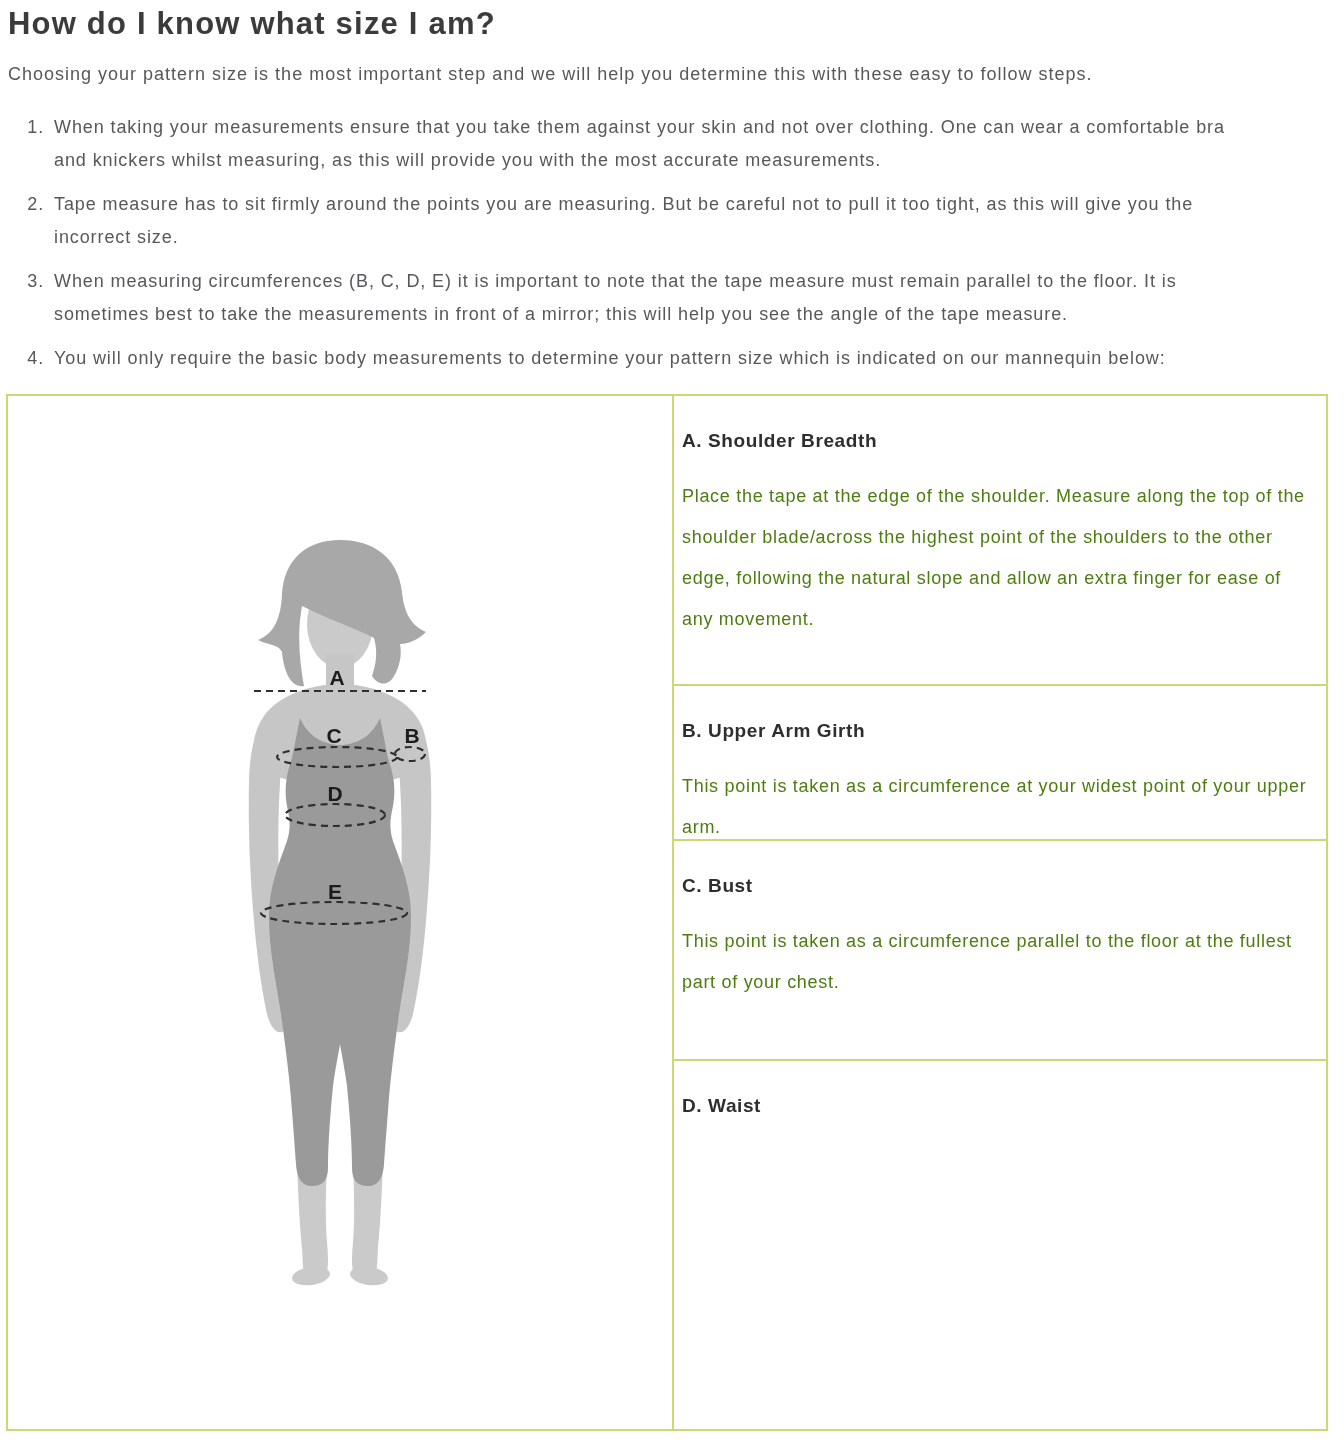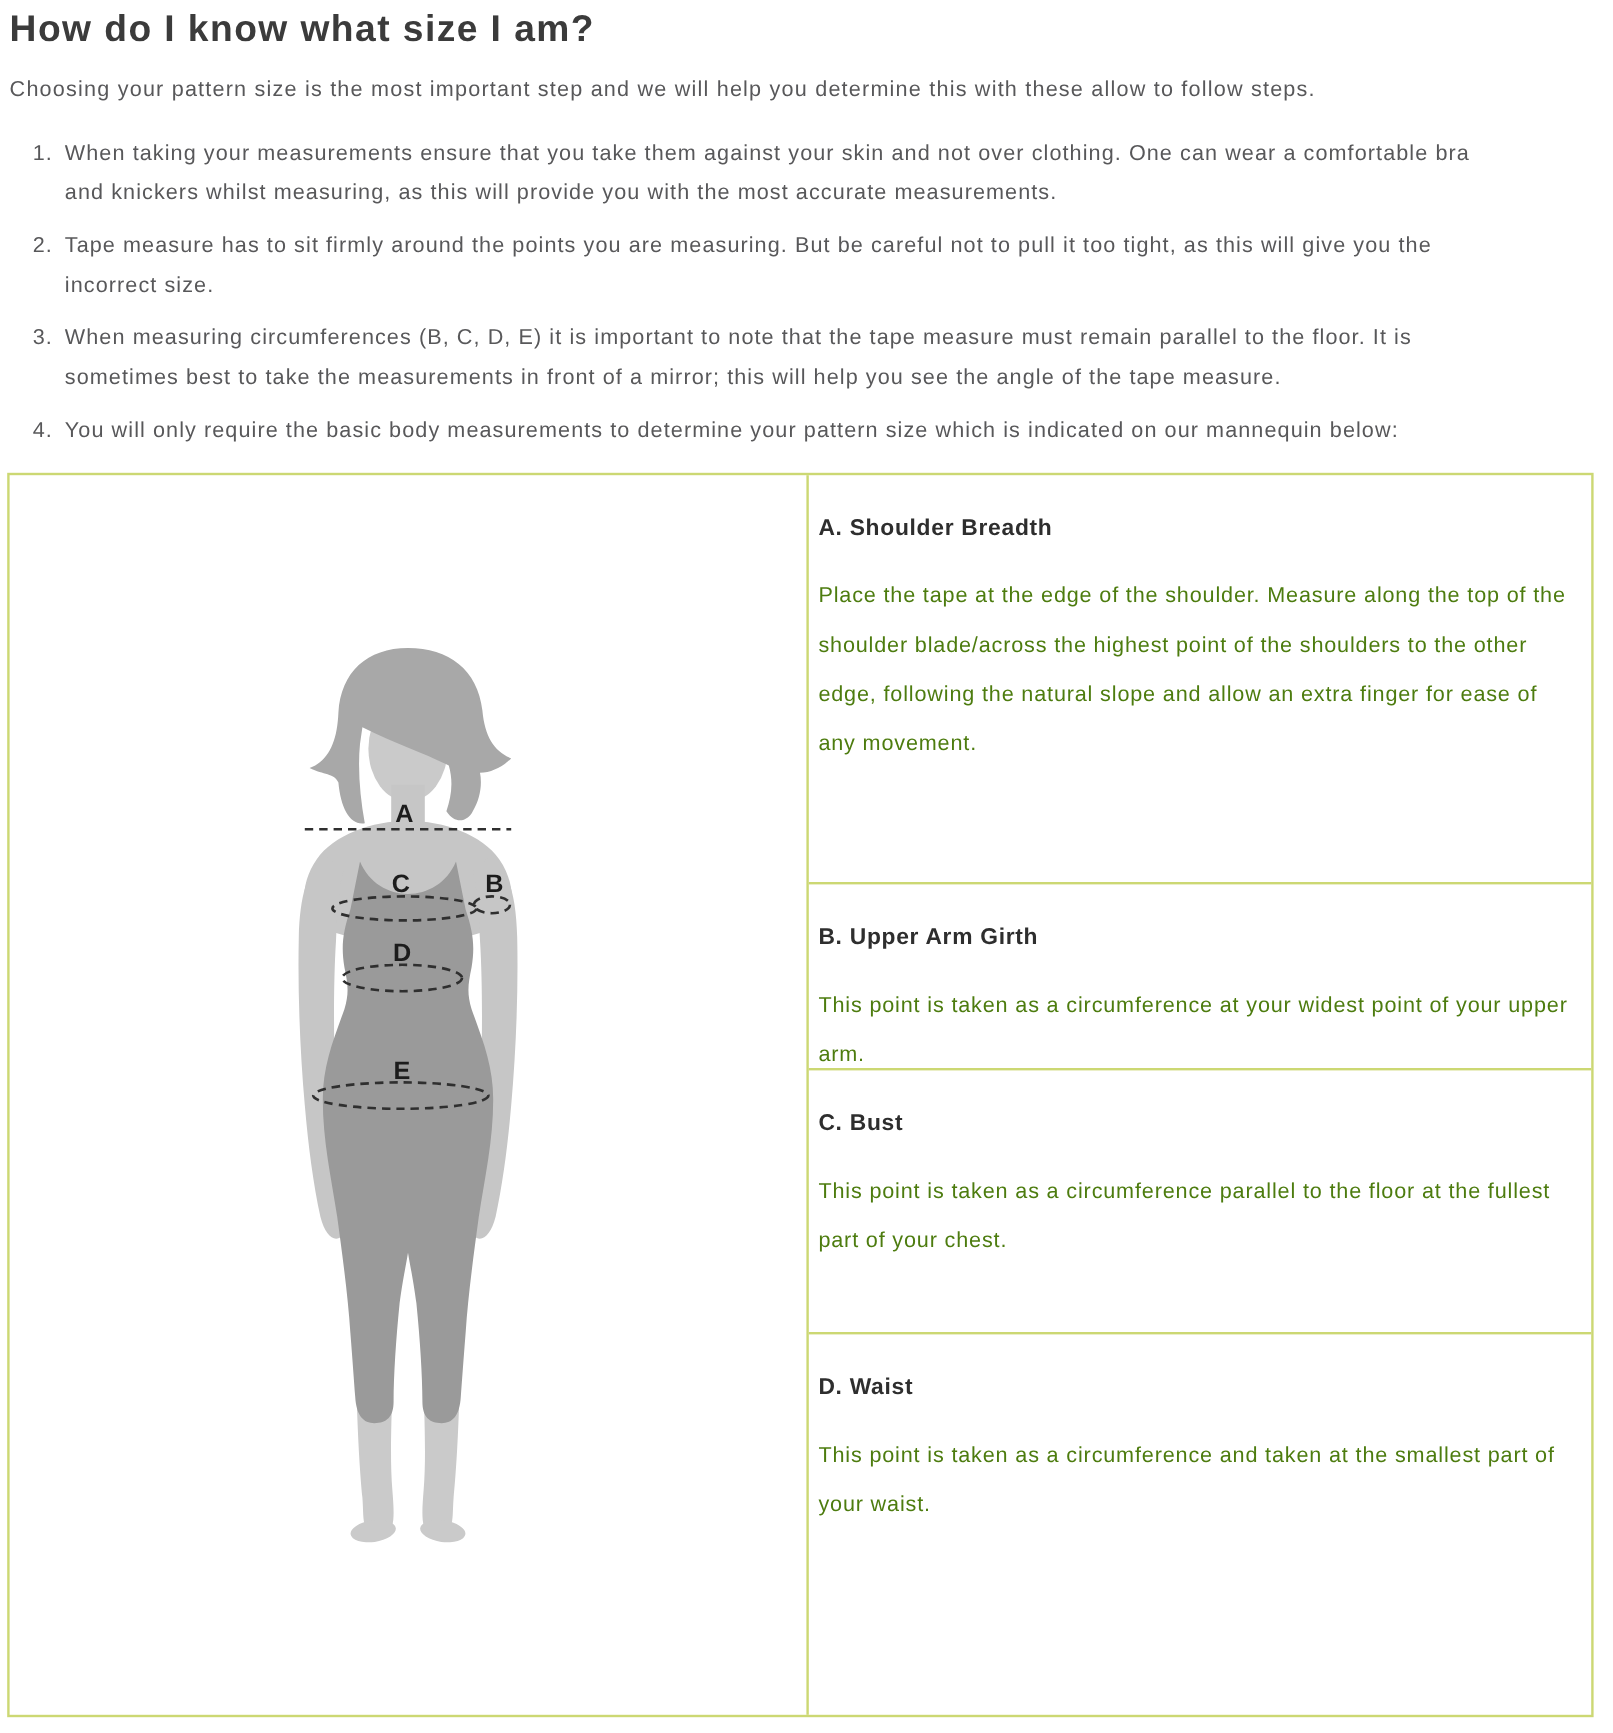--- a/index.html
+++ b/index.html
@@ -46,21 +46,21 @@
   }
   .figure-panel {
     width:666px;
     border-right:2px solid #ccd873;
     flex-shrink:0;
   }
   .figure-panel svg { display:block; margin:140px auto 0 auto; }
 
   .info-panel { flex:1; display:flex; flex-direction:column; }
   .section { padding:20px 18px 0 8px; }
-  .sec-a { height:339px; }
+  .sec-a { height:288px; }
   .sec-b { height:155px; border-top:2px solid #ccd873; }
   .sec-c { height:220px; border-top:2px solid #ccd873; }
   .sec-d { height:245px; border-top:2px solid #ccd873; }
   .sec-e { flex:1; border-top:2px solid #ccd873; }
   .section h3 {
     margin:14px 0 0 0;
     font-size:19px;
     font-weight:bold;
     letter-spacing:0.6px;
     color:#2e2e2e;
@@ -86,21 +86,21 @@
     stroke-dasharray:7 5;
   }
 </style>
 </head>
 <body>
 
 <div class="page">
 
   <h1 class="page-title">How do I know what size I am?</h1>
 
-  <p class="intro">Choosing your pattern size is the most important step and we will help you determine this with these allow to follow steps.</p>
+  <p class="intro">Choosing your pattern size is the most important step and we will help you determine this with these easy to follow steps.</p>
 
   <ol class="steps">
     <li>When taking your measurements ensure that you take them against your skin and not over clothing. One can wear a comfortable bra and knickers whilst measuring, as this will provide you with the most accurate measurements.</li>
     <li>Tape measure has to sit firmly around the points you are measuring. But be careful not to pull it too tight, as this will give you the incorrect size.</li>
     <li>When measuring circumferences (B, C, D, E) it is important to note that the tape measure must remain parallel to the floor. It is sometimes best to take the measurements in front of a mirror; this will help you see the angle of the tape measure.</li>
     <li>You will only require the basic body measurements to determine your pattern size which is indicated on our mannequin below:</li>
   </ol>
 
   <div class="size-box">
 
@@ -221,19 +221,18 @@
         <p>This point is taken as a circumference at your widest point of your upper arm.</p>
       </div>
 
       <div class="section sec-c">
         <h3>C. Bust</h3>
         <p>This point is taken as a circumference parallel to the floor at the fullest part of your chest.</p>
       </div>
 
       <div class="section sec-d">
         <h3>D. Waist</h3>
-        <p>This point is taken as a circumference and taken at the smallest part of your waist.</p>
       </div>
 
 
     </div>
   </div>
 </div>
 
 </body></html>

